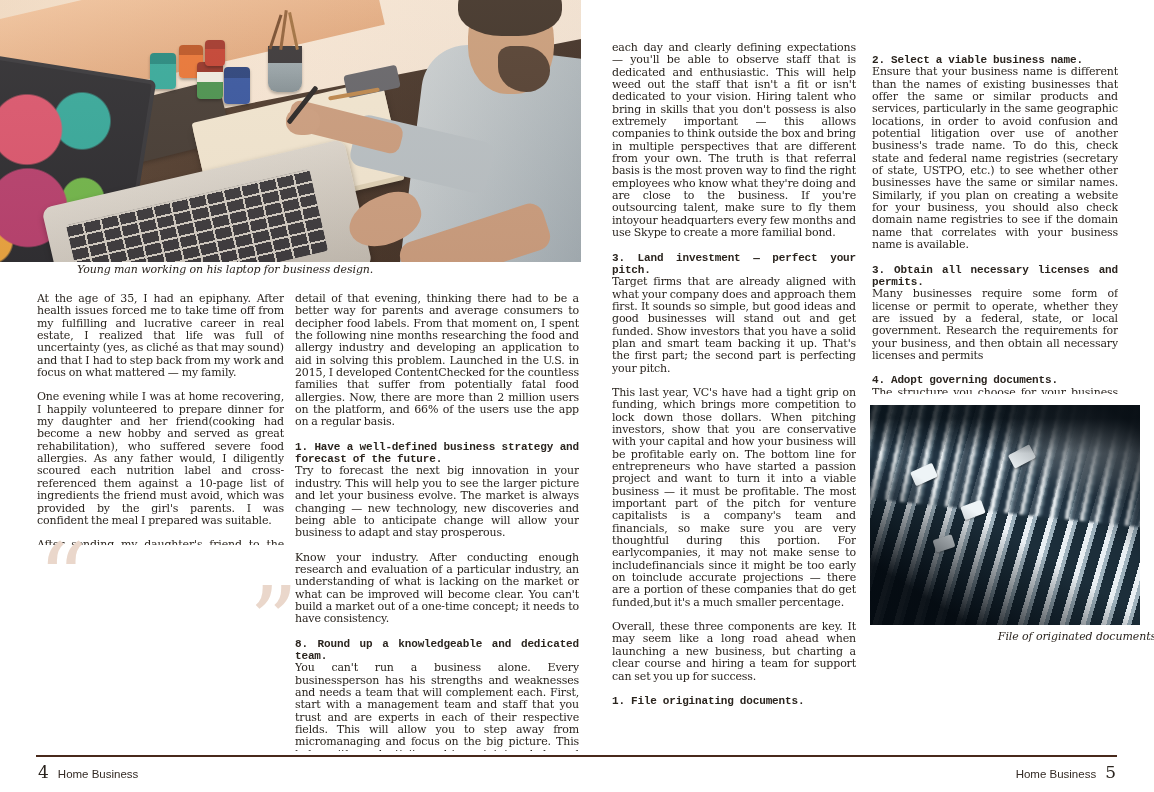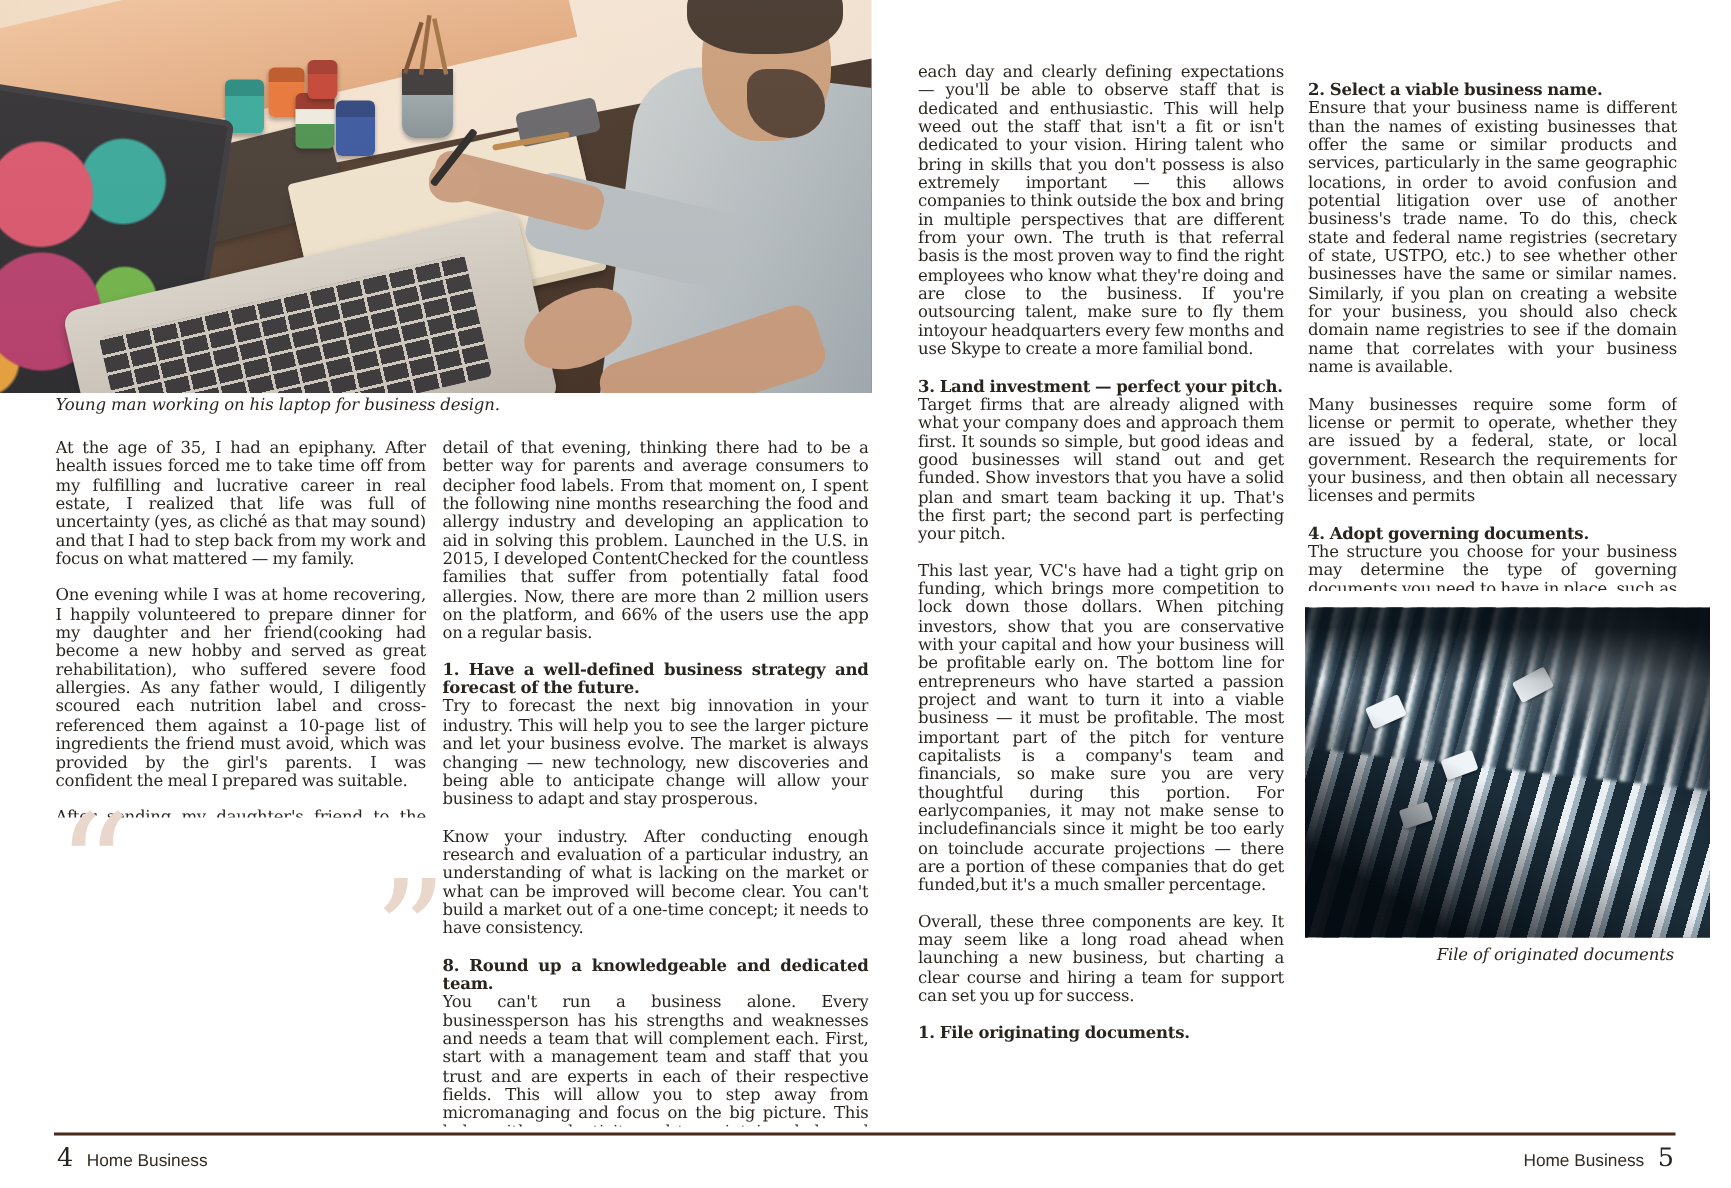--- a/index.html
+++ b/index.html
@@ -4,30 +4,30 @@
 <style>
   html,body{margin:0;padding:0;background:#ffffff;}
   #spread{position:relative;width:1154px;height:792px;background:#ffffff;overflow:hidden;
     font-family:"DejaVu Serif", serif;color:#2a241e;}
 
   
   .col{position:absolute;text-align:justify;font-size:11px;line-height:12.35px;
     letter-spacing:-0.15px;word-spacing:-0.4px;hyphens:auto;overflow:hidden;}
   .col p{margin:12px 0 0;}
   .col p:first-child{margin-top:0;}
-  .col p.h{font-weight:700;margin:12px 0 0;}
+  .col p.h{font-weight:700;margin:12px 0 0;font-family:Liberation Mono, monospace;}
   .col p.h + p.bp{margin-top:0;}
 
   #col1{left:37px;top:293px;width:247px;height:252px;}
   #col2{left:295px;top:293px;width:284px;height:458px;}
   #col3{left:612px;top:42px;width:244px;height:692px;}
   #col4{left:872px;top:42px;width:246px;height:352px;}
 
   
-  .caption{position:absolute;font-style:italic;font-size:11px;color:#2a241e;letter-spacing:-0.1px;}
+  .caption{position:absolute;font-style:italic;font-size:11px;color:#2a241e;letter-spacing:-0.1px;margin-left:40px;}
   #hero-caption{left:37px;top:263px;width:420px;}
   #doc-caption{left:872px;top:630px;width:244px;text-align:right;}
 
   
   #pull-quote{position:absolute;left:36px;top:548px;width:258px;height:132px;}
   #pull-quote .qmark{position:absolute;font-size:96px;line-height:1;color:#ead7cb;
     font-family:"DejaVu Serif",serif;z-index:0;}
   #pull-quote .qopen{left:2px;top:-18px;}
   #pull-quote .qclose{right:-4px;top:26px;}
   #pull-quote .qtext{position:relative;z-index:1;margin:40px 0 0 4px;font-size:15.8px;
@@ -190,20 +190,21 @@
       <p class="bp">each day and clearly defining expectations — you'll be able to observe staff that is dedicated and enthusiastic. This will help weed out the staff that isn't a fit or isn't dedicated to your vision. Hiring talent who bring in skills that you don't possess is also extremely important — this allows companies to think outside the box and bring in multiple perspectives that are different from your own. The truth is that referral basis is the most proven way to find the right employees who know what they're doing and are close to the business. If you're outsourcing talent, make sure to fly them intoyour headquarters every few months and use Skype to create a more familial bond.</p>
       <p class="h">3. Land investment — perfect your pitch.</p>
       <p class="bp">Target firms that are already aligned with what your company does and approach them first. It sounds so simple, but good ideas and good businesses will stand out and get funded. Show investors that you have a solid plan and smart team backing it up. That's the first part; the second part is perfecting your pitch.</p>
       <p class="bp">This last year, VC's have had a tight grip on funding, which brings more competition to lock down those dollars. When pitching investors, show that you are conservative with your capital and how your business will be profitable early on. The bottom line for entrepreneurs who have started a passion project and want to turn it into a viable business — it must be profitable. The most important part of the pitch for venture capitalists is a company's team and financials, so make sure you are very thoughtful during this portion. For earlycompanies, it may not make sense to includefinancials since it might be too early on toinclude accurate projections — there are a portion of these companies that do get funded,but it's a much smaller percentage.</p>
       <p class="bp">Overall, these three components are key. It may seem like a long road ahead when launching a new business, but charting a clear course and hiring a team for support can set you up for success.</p>
       <p class="h">1. File originating documents.</p>
     </div>
   <div id="col4" class="col">
       <p class="h">2. Select a viable business name.</p>
       <p class="bp">Ensure that your business name is different than the names of existing businesses that offer the same or similar products and services, particularly in the same geographic locations, in order to avoid confusion and potential litigation over use of another business's trade name. To do this, check state and federal name registries (secretary of state, USTPO, etc.) to see whether other businesses have the same or similar names. Similarly, if you plan on creating a website for your business, you should also check domain name registries to see if the domain name that correlates with your business name is available.</p>
+      <p class="h">3. Obtain all necessary licenses and permits.</p>
       <p class="bp">Many businesses require some form of license or permit to operate, whether they are issued by a federal, state, or local government. Research the requirements for your business, and then obtain all necessary licenses and permits</p>
       <p class="h">4. Adopt governing documents.</p>
       <p class="bp">The structure you choose for your business may determine the type of governing documents you need to have in place, such as operating agreements, bylaws, etc. Whether they are legally required or not, written operating agreements and bylaws should be adopted for every business. These documents identify and set</p>
     </div>
 
   <div id="doc-photo">
     <div class="shape folders1"></div>
     <div class="shape folders2"></div>
     <div class="shape doc-blur"></div>
     <div class="shape tab tab1"></div>

